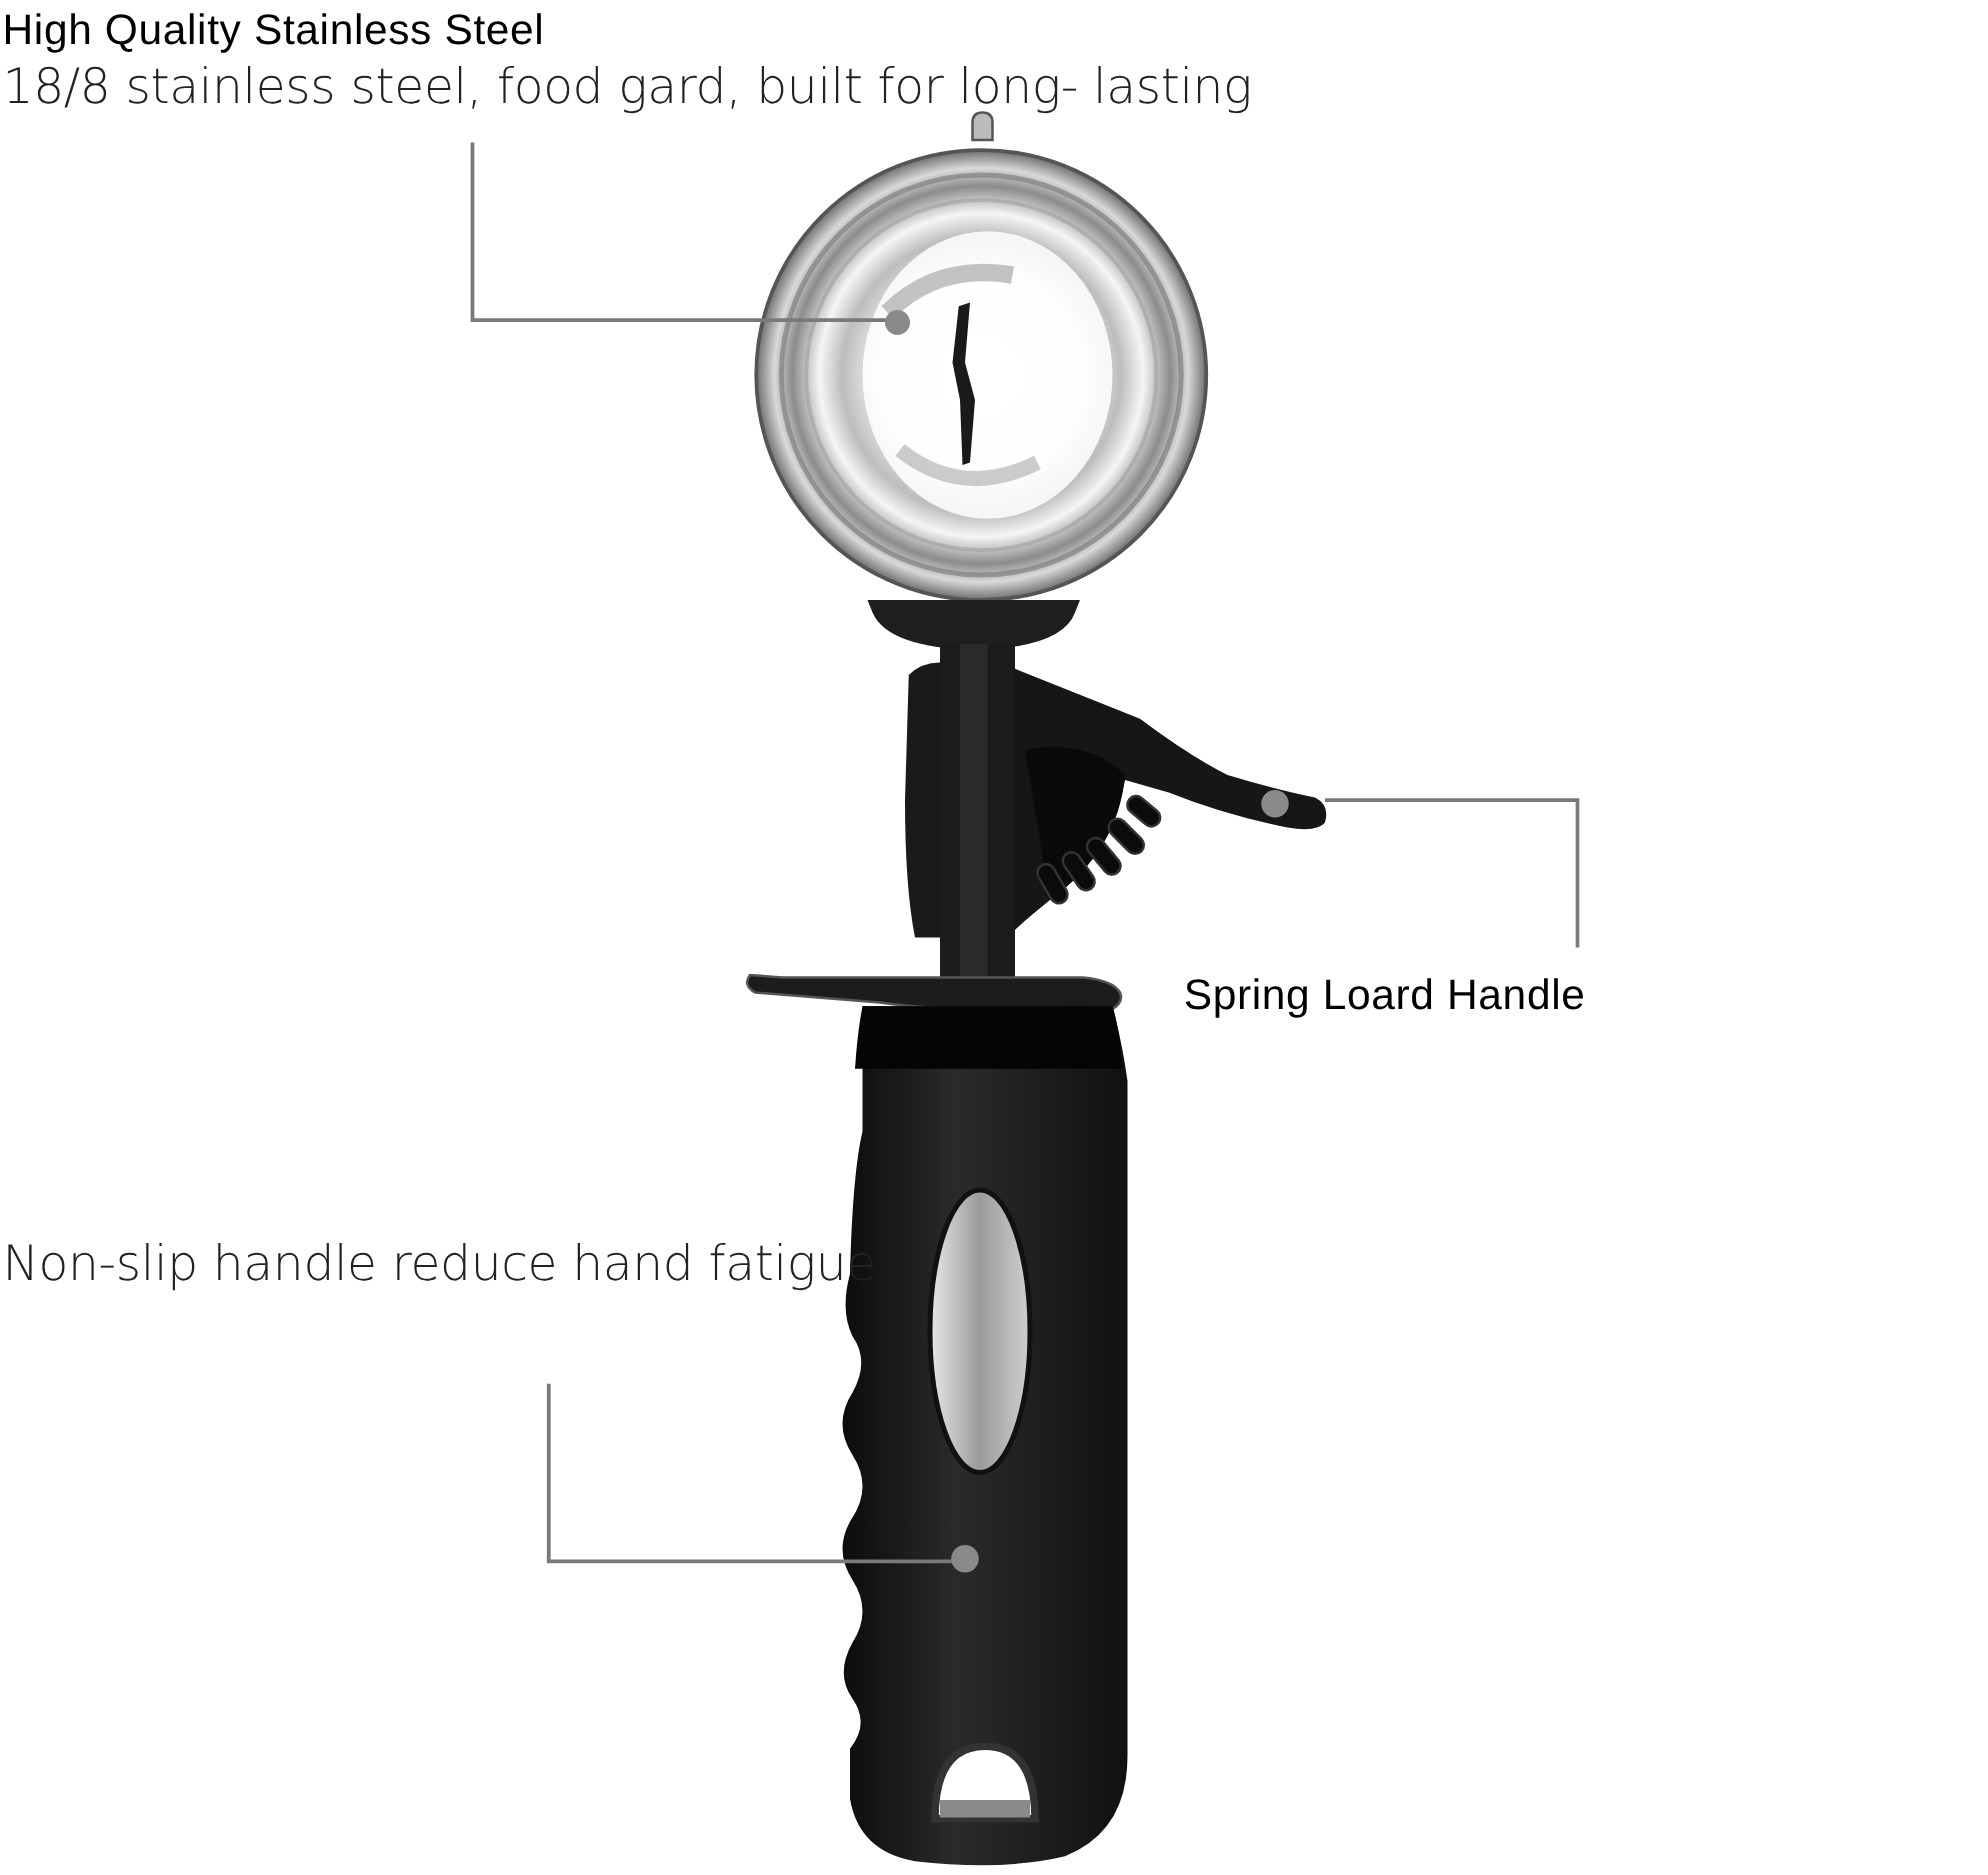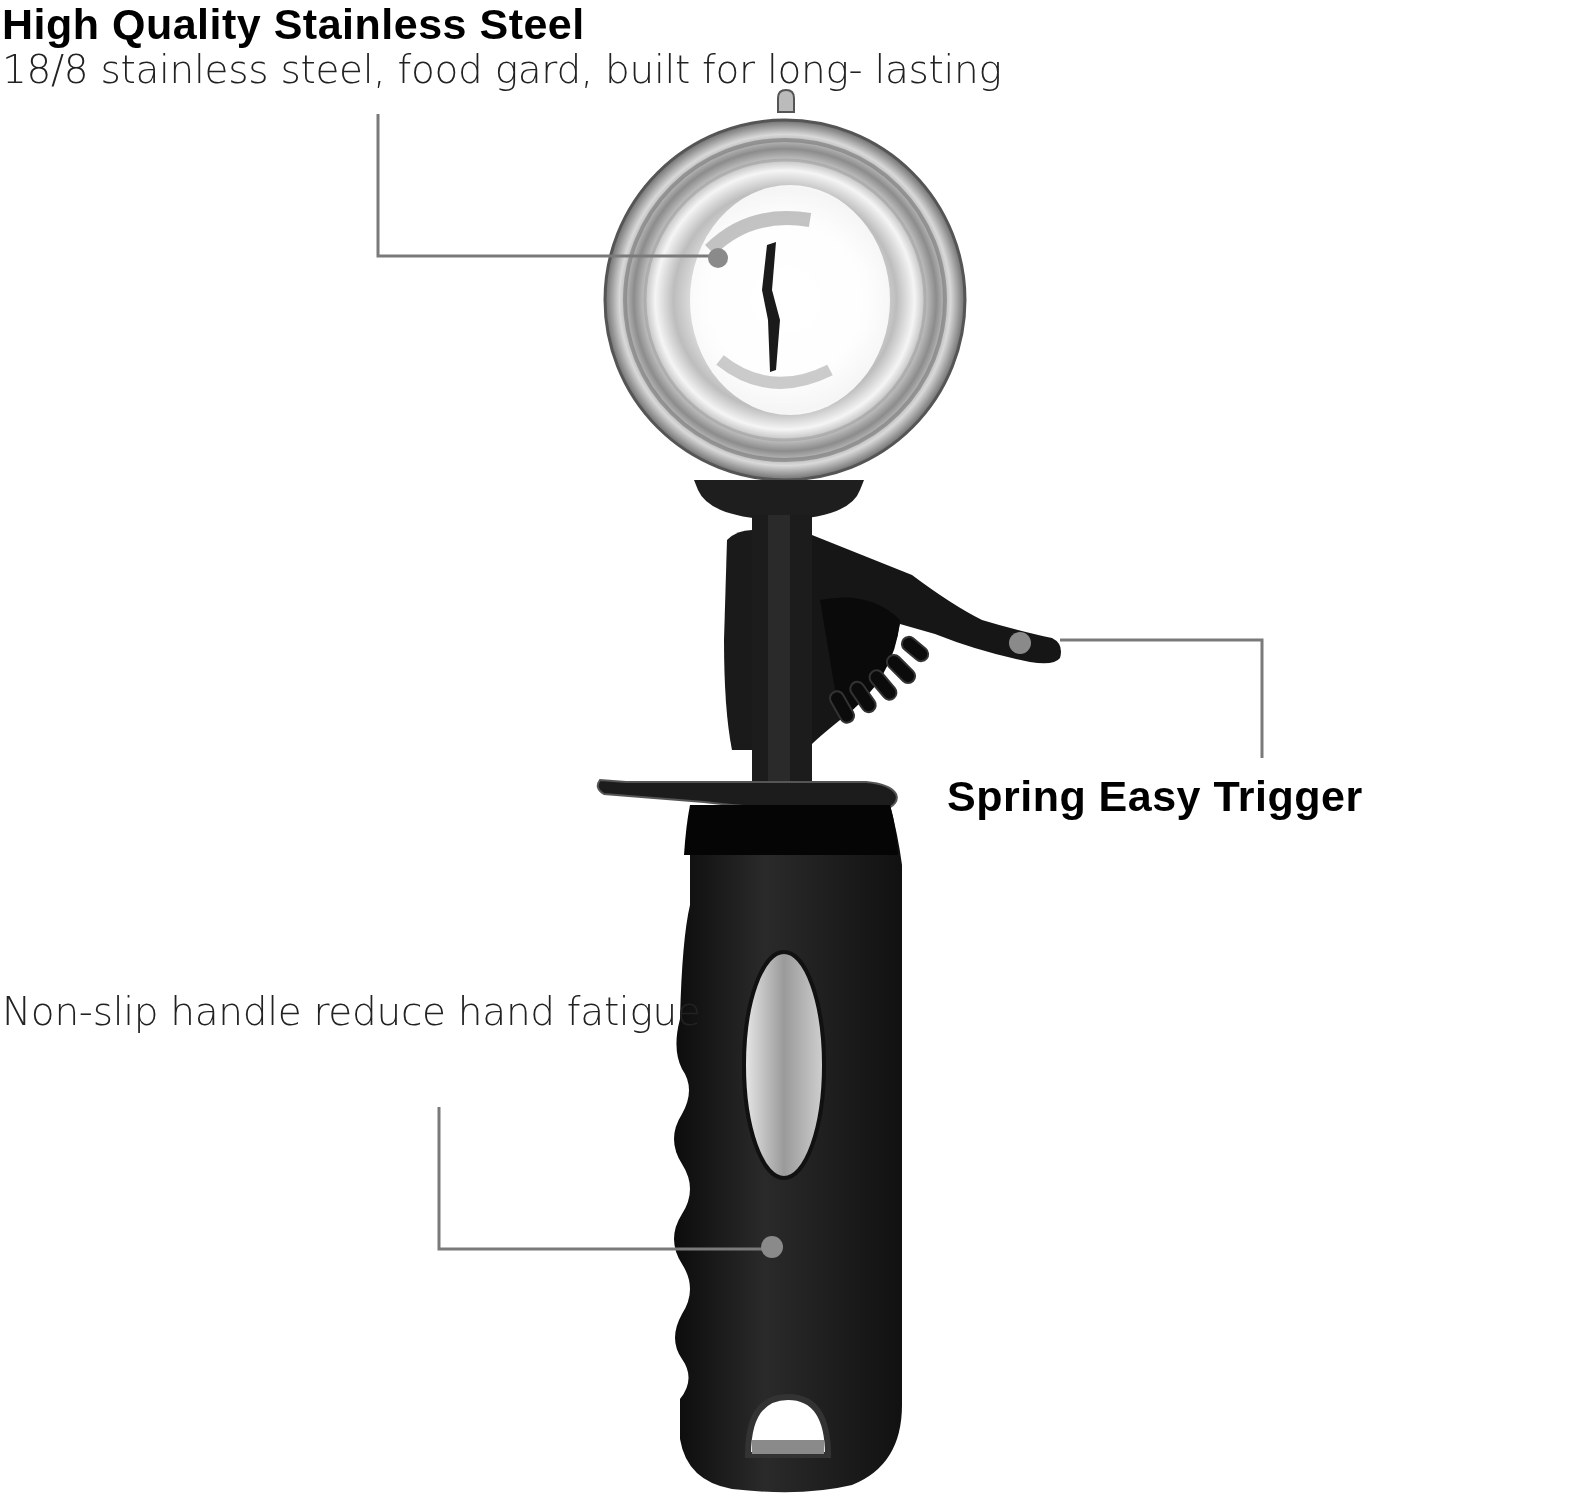--- a/index.html
+++ b/index.html
@@ -1,18 +1,18 @@
 <!DOCTYPE html>
 <html><head>
 <meta charset="utf-8">
 <style>
   html, body { margin:0; padding:0; background:#ffffff; }
   body { width:1590px; height:1500px; position:relative; overflow:hidden; font-family:"Liberation Sans", sans-serif; }
   .callout { position:absolute; color:#000; }
-  .callout .title { font-family:"Liberation Sans", sans-serif; font-weight:700; font-size:43px; line-height:48px; letter-spacing:0.5px; white-space:nowrap; }
+  .callout .title { font-family:"Liberation Sans", sans-serif; font-weight:400; font-size:34px; line-height:48px; letter-spacing:0.5px; white-space:nowrap; }
   .callout .desc { font-family:"DejaVu Sans", sans-serif; font-weight:200; font-size:39px; line-height:44px; color:#222; white-space:nowrap; letter-spacing:-0.3px; }
   #callout-steel { left:2px; top:0px; }
   #callout-trigger { left:947px; top:772px; }
   #callout-handle { left:2px; top:990px; }
   svg.art { position:absolute; left:0; top:0; }
 </style>
 </head>
 <body>
 
 <svg class="art" width="1590" height="1500" viewBox="0 0 1590 1500">
@@ -94,18 +94,18 @@
     <circle cx="772" cy="1247" r="11" fill="#8a8a8a"></circle>
   </g>
 </svg>
 
 <div class="callout" id="callout-steel">
   <div class="title">High Quality Stainless Steel</div>
   <div class="desc">18/8 stainless steel, food gard, built for long- lasting</div>
 </div>
 
 <div class="callout" id="callout-trigger">
-  <div class="title">Spring Easy Trigger</div>
+  <div class="title">Spring Loard Handle</div>
 </div>
 
 <div class="callout" id="callout-handle">
   <div class="desc">Non-slip handle reduce hand fatigue</div>
 </div>
 
 </body></html>

